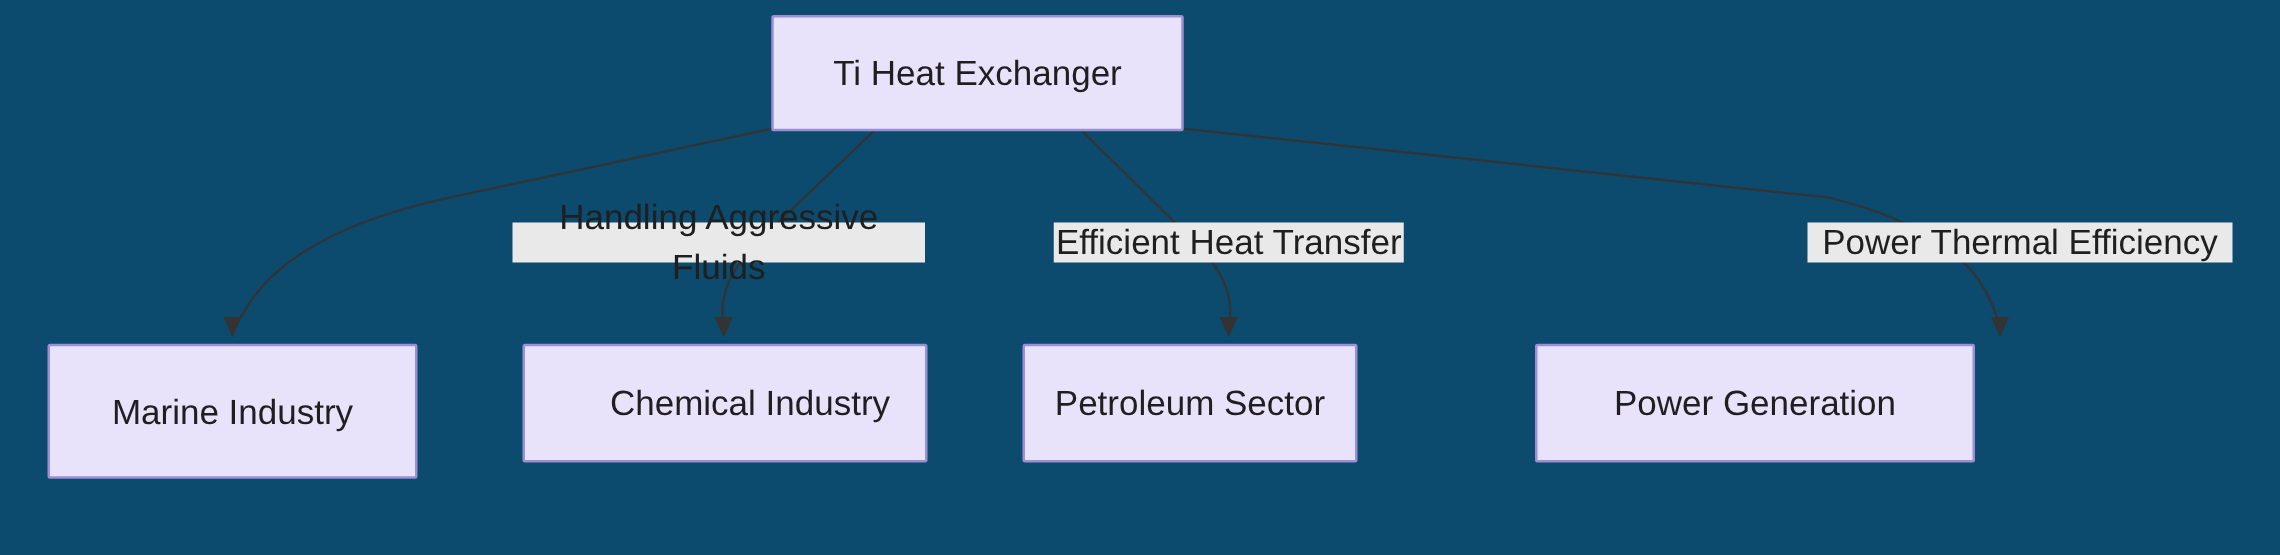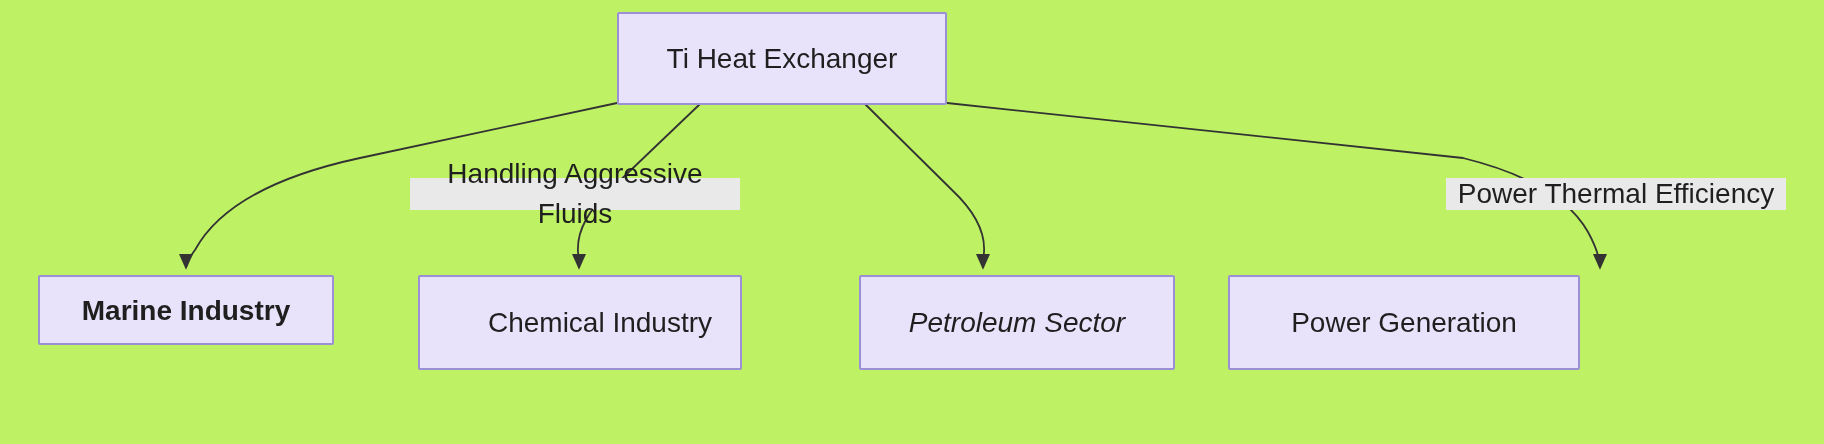--- a/index.html
+++ b/index.html
@@ -9,21 +9,21 @@
     background: #ffffff;
   }
   body {
     font-family: "Liberation Sans", sans-serif;
     -webkit-font-smoothing: antialiased;
   }
   #diagram-root {
     position: relative;
     width: 1824px;
     height: 444px;
-    background: #bef264;
+    background: #0c4a6e;
     overflow: hidden;
   }
   #edge-layer {
     position: absolute;
     left: 0;
     top: 0;
     width: 1824px;
     height: 444px;
     pointer-events: none;
   }
@@ -82,34 +82,37 @@
 
   <div class="node" style="left:617px; top:12px; width:330px; height:93px;">
     <span class="node-label">Ti Heat Exchanger</span>
   </div>
 
 
   <div class="edge-label" style="left:410px; top:178px; width:330px; height:32px;">
     <span>Handling Aggressive Fluids</span>
   </div>
 
+  <div class="edge-label" style="left:843px; top:178px; width:280px; height:32px;">
+    <span>Efficient Heat Transfer</span>
+  </div>
 
   <div class="edge-label" style="left:1446px; top:178px; width:340px; height:32px;">
     <span>Power Thermal Efficiency</span>
   </div>
 
-  <div class="node" style="left:38px; top:275px; width:296px; height:70px;font-weight:bold;">
+  <div class="node" style="left:38px; top:275px; width:296px; height:108px;">
     <span class="node-label">Marine Industry</span>
   </div>
 
   <div class="node" style="left:418px; top:275px; width:324px; height:95px;padding-left:40px;">
     <span class="node-label">Chemical Industry</span>
   </div>
 
-  <div class="node" style="left:859px; top:275px; width:316px; height:95px;font-style:italic;">
+  <div class="node" style="left:818px; top:275px; width:268px; height:95px;">
     <span class="node-label">Petroleum Sector</span>
   </div>
 
   <div class="node" style="left:1228px; top:275px; width:352px; height:95px;">
     <span class="node-label">Power Generation</span>
   </div>
 
 </div>
 
 </body></html>

